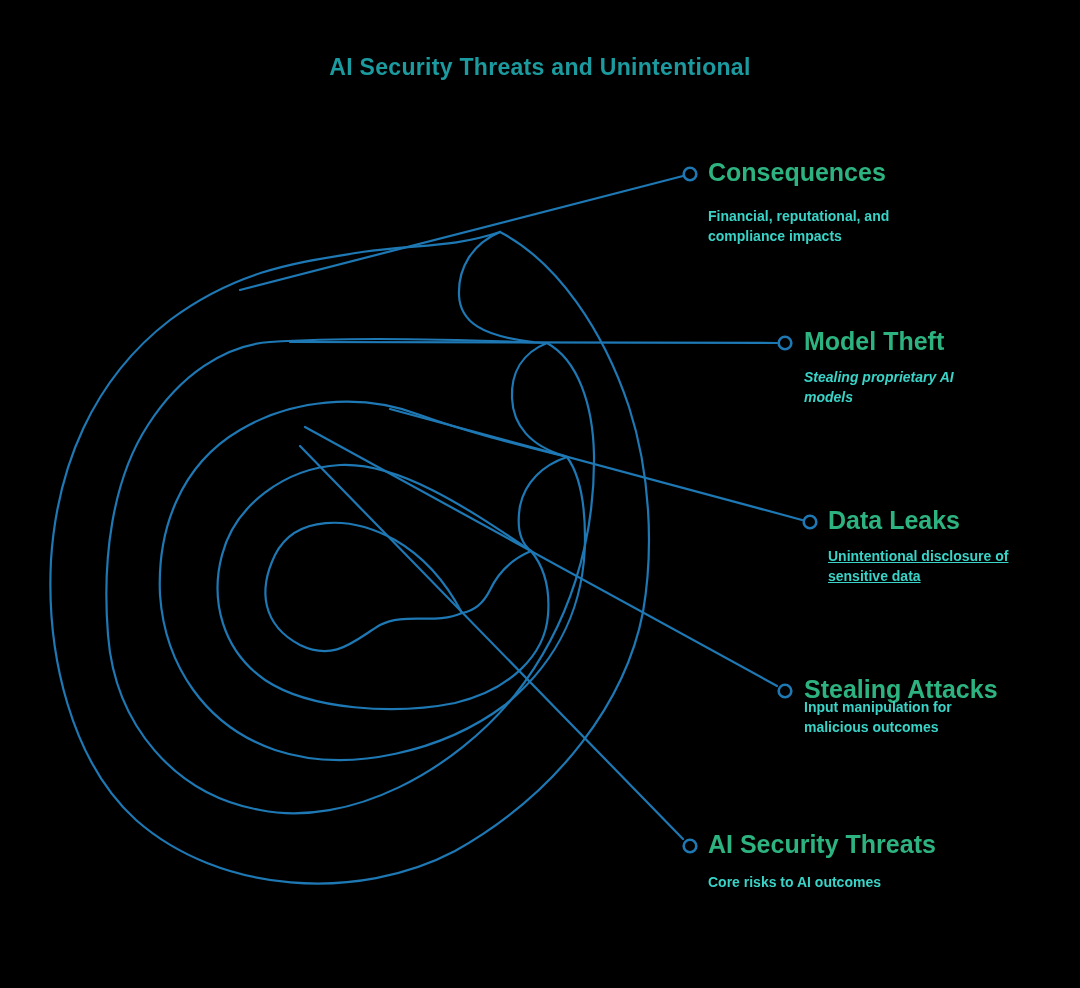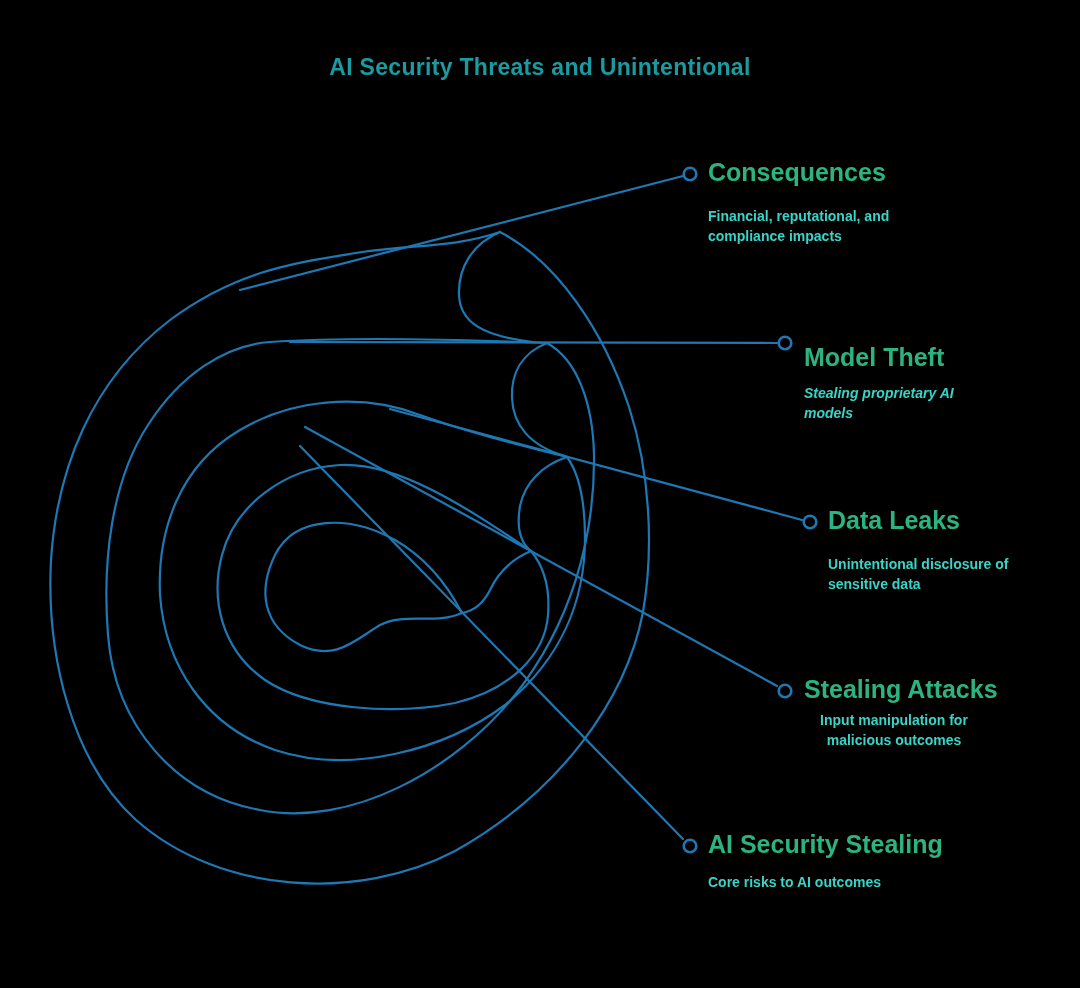--- a/index.html
+++ b/index.html
@@ -85,33 +85,33 @@
     <circle cx="690" cy="846" r="6.3"></circle>
   </svg>
 
   <div class="page-title">AI Security Threats and Unintentional</div>
 
   <div class="node" style="left:708px;top:160px;">
     <div class="node-label">Consequences</div>
     <div class="node-desc" style="top:38px;width:212px;margin-top:8px;">Financial, reputational, and compliance impacts</div>
   </div>
 
-  <div class="node" style="left:804px;top:345px;">
+  <div class="node" style="left:804px;top:329px;">
     <div class="node-label">Model Theft</div>
     <div class="node-desc" style="top:38px;width:172px;font-style:italic;">Stealing proprietary AI models</div>
   </div>
 
   <div class="node" style="left:828px;top:508px;">
     <div class="node-label">Data Leaks</div>
-    <div class="node-desc" style="top:46px;width:205px;">Unintentional disclosure of sensitive data</div>
+    <div class="node-desc" style="top:38px;width:205px;text-decoration:underline;">Unintentional disclosure of sensitive data</div>
   </div>
 
   <div class="node" style="left:804px;top:677px;">
     <div class="node-label">Stealing Attacks</div>
-    <div class="node-desc" style="top:33px;width:180px;text-align:center;">Input manipulation for malicious outcomes</div>
+    <div class="node-desc" style="top:20px;width:180px;">Input manipulation for malicious outcomes</div>
   </div>
 
   <div class="node" style="left:708px;top:832px;">
-    <div class="node-label">AI Security Stealing</div>
+    <div class="node-label">AI Security Threats</div>
     <div class="node-desc" style="top:40px;width:250px;">Core risks to AI outcomes</div>
   </div>
 
 </div>
 
 </body></html>

